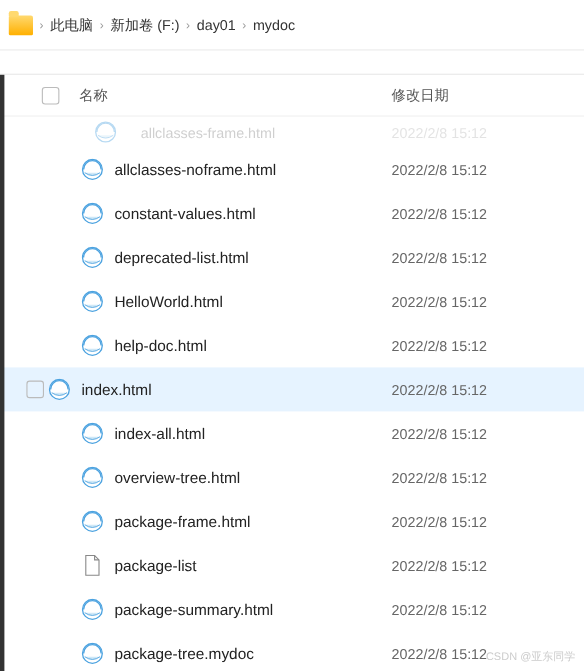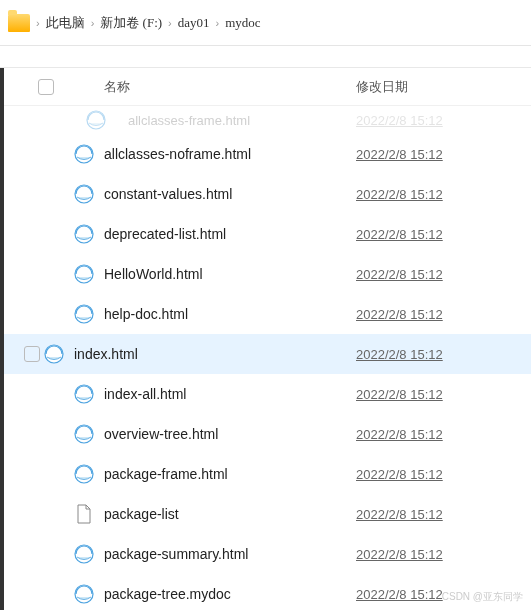--- a/index.html
+++ b/index.html
@@ -11,55 +11,55 @@
     }
     .folder-icon-main {
       width: 22px; height: 18px; margin-right: 4px;
       background: linear-gradient(#ffd970, #ffb000);
       border-radius: 2px 2px 1px 1px; position: relative;
     }
     .folder-icon-main::before {
       content: ""; position: absolute; top: -4px; left: 0; width: 9px; height: 5px;
       background: #ffd970; border-radius: 2px 2px 0 0;
     }
-    .crumb { color: #333; padding: 0 4px; white-space: nowrap; font-family: Liberation Serif, serif; }
+    .crumb { color: #333; padding: 0 4px; white-space: nowrap; }
     .chevron { color: #999; padding: 0 2px; font-size: 11px; }
     
     .divider-bar { height: 22px; background: #fff; border-bottom: 1px solid #e8e8e8; }
     
     .column-headers {
       display: flex; align-items: center; height: 38px; font-size: 13px;
       color: #555; padding-left: 38px; border-bottom: 1px solid #f0f0f0;
     }
     .header-checkbox {
       width: 16px; height: 16px; border: 1.5px solid #bbb; border-radius: 3px;
       margin-right: 18px; cursor: pointer;
     }
-    .header-name { flex: 1; margin-left: 32px; }
+    .header-name { flex: 1; }
     .header-date { width: 175px; }
     
     .file-list { overflow: hidden; }
     .file-row {
       display: flex; align-items: center; height: 40px; padding-left: 38px;
       font-size: 14px; color: #222; cursor: pointer;
     }
     .file-row.faded { opacity: 0.4; color: #888; height: 28px; gap: 12px; }
     .file-row.faded .file-name { font-size: 13px; }
     .file-row.selected { background: #e6f3ff; padding-left: 24px; }
     .row-checkbox {
       width: 16px; height: 16px; border: 1.5px solid #bbb; border-radius: 3px;
       margin-right: 4px; visibility: hidden;
     }
     .file-row.selected .row-checkbox { visibility: visible; }
     .spacer-checkbox { width: 20px; }
     .file-row:not(.selected) .spacer-checkbox { width: 36px; }
     
     .file-icon { width: 20px; height: 20px; margin-right: 10px; flex-shrink: 0; }
     .file-name { flex: 1; white-space: nowrap; overflow: hidden; text-overflow: ellipsis; }
-    .file-date { width: 175px; color: #666; font-size: 13px; text-decoration: underline; }
+    .file-date { width: 175px; color: #666; font-size: 13px; }
     .file-row.faded .file-date { color: #bbb; }
     
     .sidebar-edge {
       position: absolute; left: 0; top: 68px; width: 4px; height: 542px; background: #333;
     }
     
     .watermark {
       position: absolute; bottom: 6px; right: 8px; font-size: 10px; color: #ccc;
       pointer-events: none;
     }

